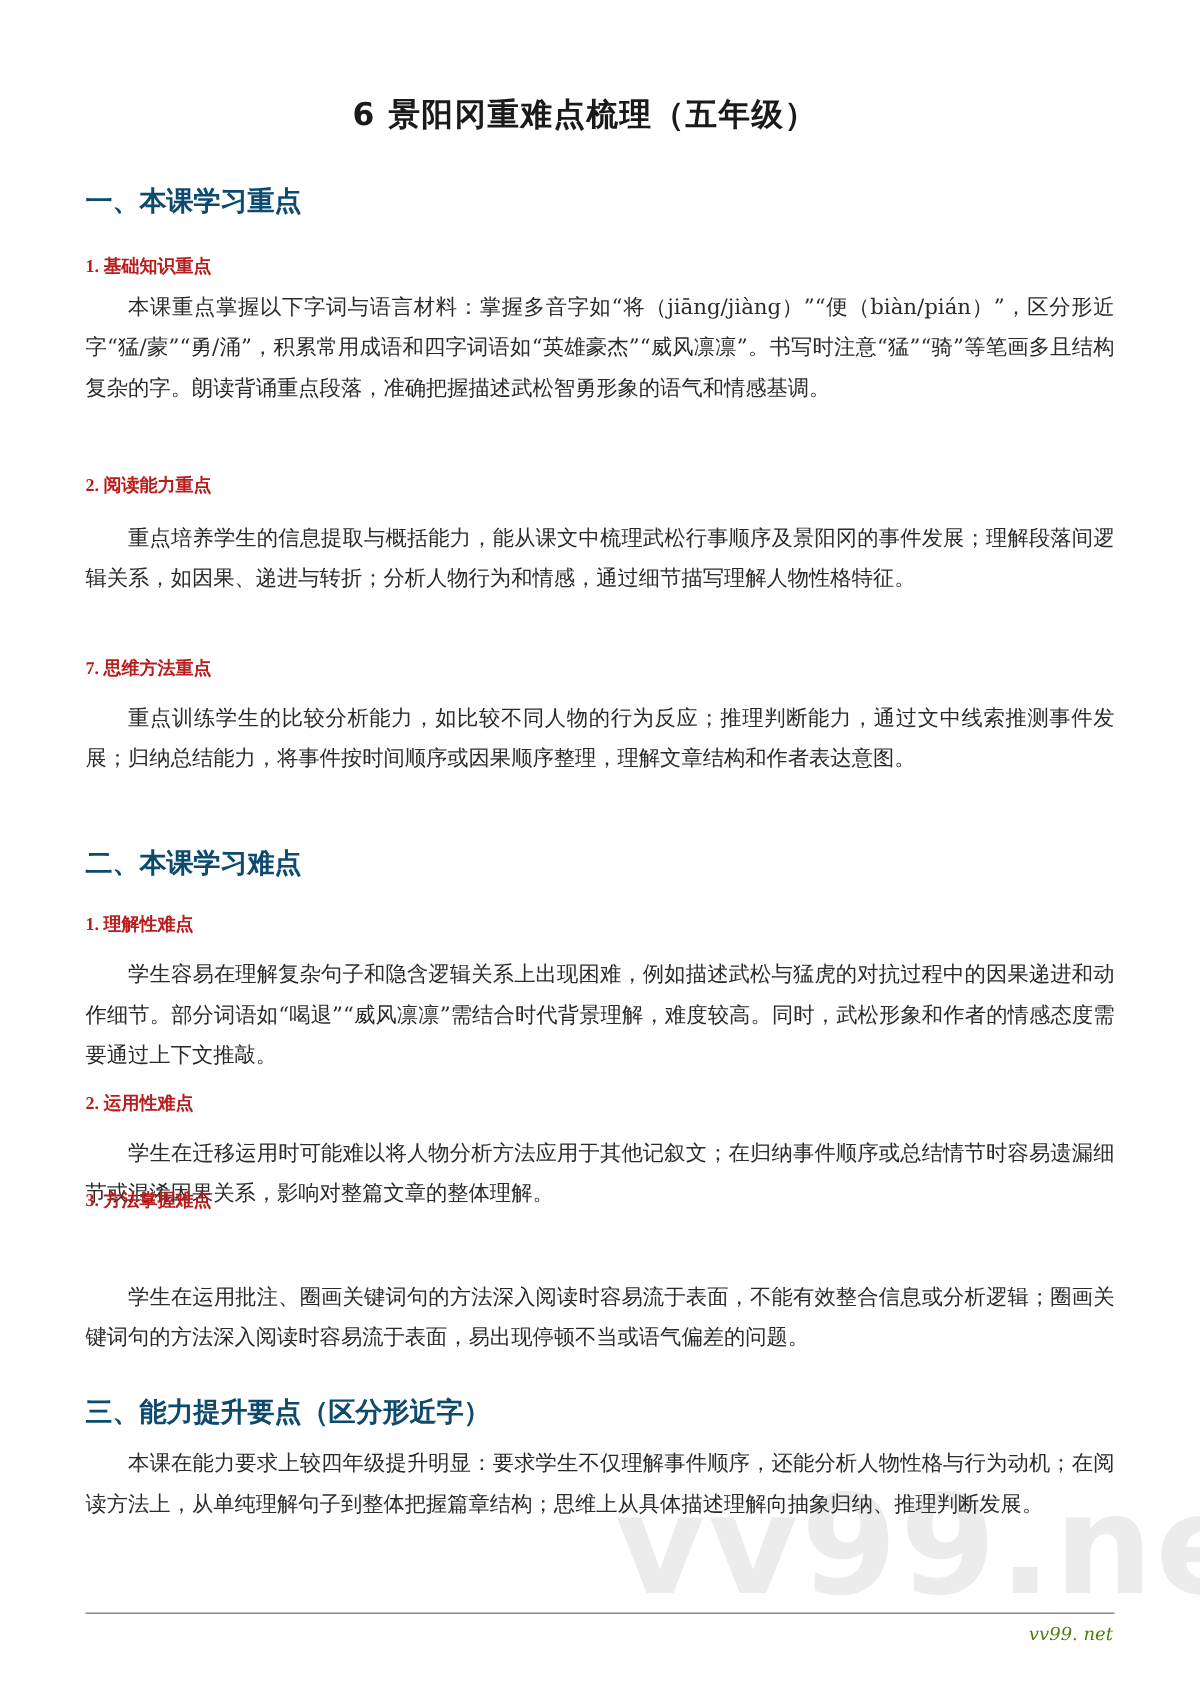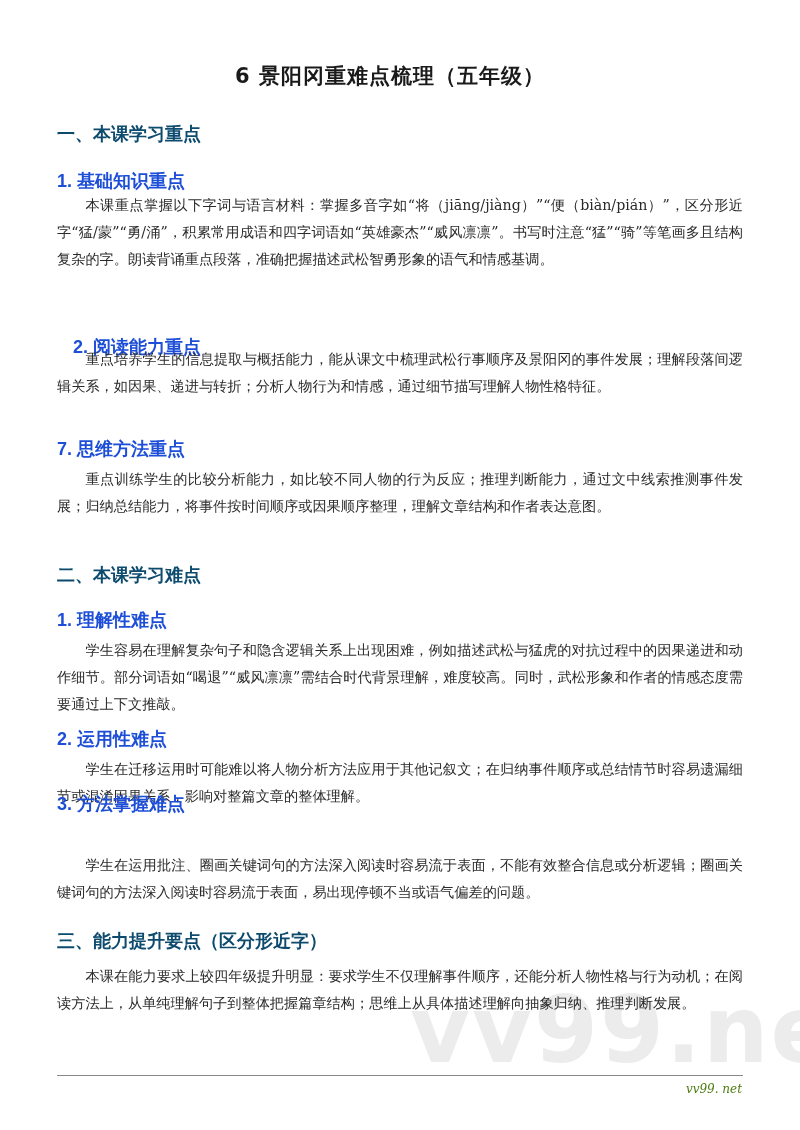--- a/index.html
+++ b/index.html
@@ -14,22 +14,22 @@
     font-family: "DejaVu Sans", "Liberation Sans", sans-serif;
     font-size: 21px; font-weight: bold; letter-spacing: 1px; color: #1a1a1a;
   }
   .h1 {
     position: absolute; left: 57px;
     font-family: "DejaVu Sans", "Liberation Sans", sans-serif;
     font-size: 18px; font-weight: bold; color: #0c4a6e;
   }
   .h2 {
     position: absolute; left: 57px;
-    font-family: Liberation Sans, sans-serif;
-    font-size: 18px; font-weight: bold; color: #1d4ed8;
+    font-family: Liberation Serif, serif;
+    font-size: 12px; font-weight: bold; color: #b91c1c;
   }
   .para {
     position: absolute; left: 57px; width: 686px;
     font-size: 14.2px; line-height: 27px; text-indent: 2em;
     text-align: justify; color: #2a2a2a;
   }
   .watermark {
     position: absolute; left: 410px; top: 985px;
     font-family: "DejaVu Sans", "Liberation Sans", sans-serif;
     font-size: 92px; font-weight: bold; color: #ececec; letter-spacing: 2px;
@@ -53,21 +53,21 @@
   <div class="watermark">vv99.net</div>
 
   <div class="content">
     <div class="title">6 景阳冈重难点梳理（五年级）</div>
 
     <div class="h1" style="top:122px;">一、本课学习重点</div>
 
     <div class="h2" style="top:169px;">1. 基础知识重点</div>
     <div class="para" style="top:192px;">本课重点掌握以下字词与语言材料：掌握多音字如“将（jiāng/jiàng）”“便（biàn/pián）”，区分形近字“猛/蒙”“勇/涌”，积累常用成语和四字词语如“英雄豪杰”“威风凛凛”。书写时注意“猛”“骑”等笔画多且结构复杂的字。朗读背诵重点段落，准确把握描述武松智勇形象的语气和情感基调。</div>
 
-    <div class="h2" style="top:335px;margin-left:16px;">2. 阅读能力重点</div>
+    <div class="h2" style="top:315px;">2. 阅读能力重点</div>
     <div class="para" style="top:346px;">重点培养学生的信息提取与概括能力，能从课文中梳理武松行事顺序及景阳冈的事件发展；理解段落间逻辑关系，如因果、递进与转折；分析人物行为和情感，通过细节描写理解人物性格特征。</div>
 
     <div class="h2" style="top:437px;">7. 思维方法重点</div>
     <div class="para" style="top:466px;">重点训练学生的比较分析能力，如比较不同人物的行为反应；推理判断能力，通过文中线索推测事件发展；归纳总结能力，将事件按时间顺序或因果顺序整理，理解文章结构和作者表达意图。</div>
 
     <div class="h1" style="top:563px;">二、本课学习难点</div>
 
     <div class="h2" style="top:608px;">1. 理解性难点</div>
     <div class="para" style="top:637px;">学生容易在理解复杂句子和隐含逻辑关系上出现困难，例如描述武松与猛虎的对抗过程中的因果递进和动作细节。部分词语如“喝退”“威风凛凛”需结合时代背景理解，难度较高。同时，武松形象和作者的情感态度需要通过上下文推敲。</div>
 

